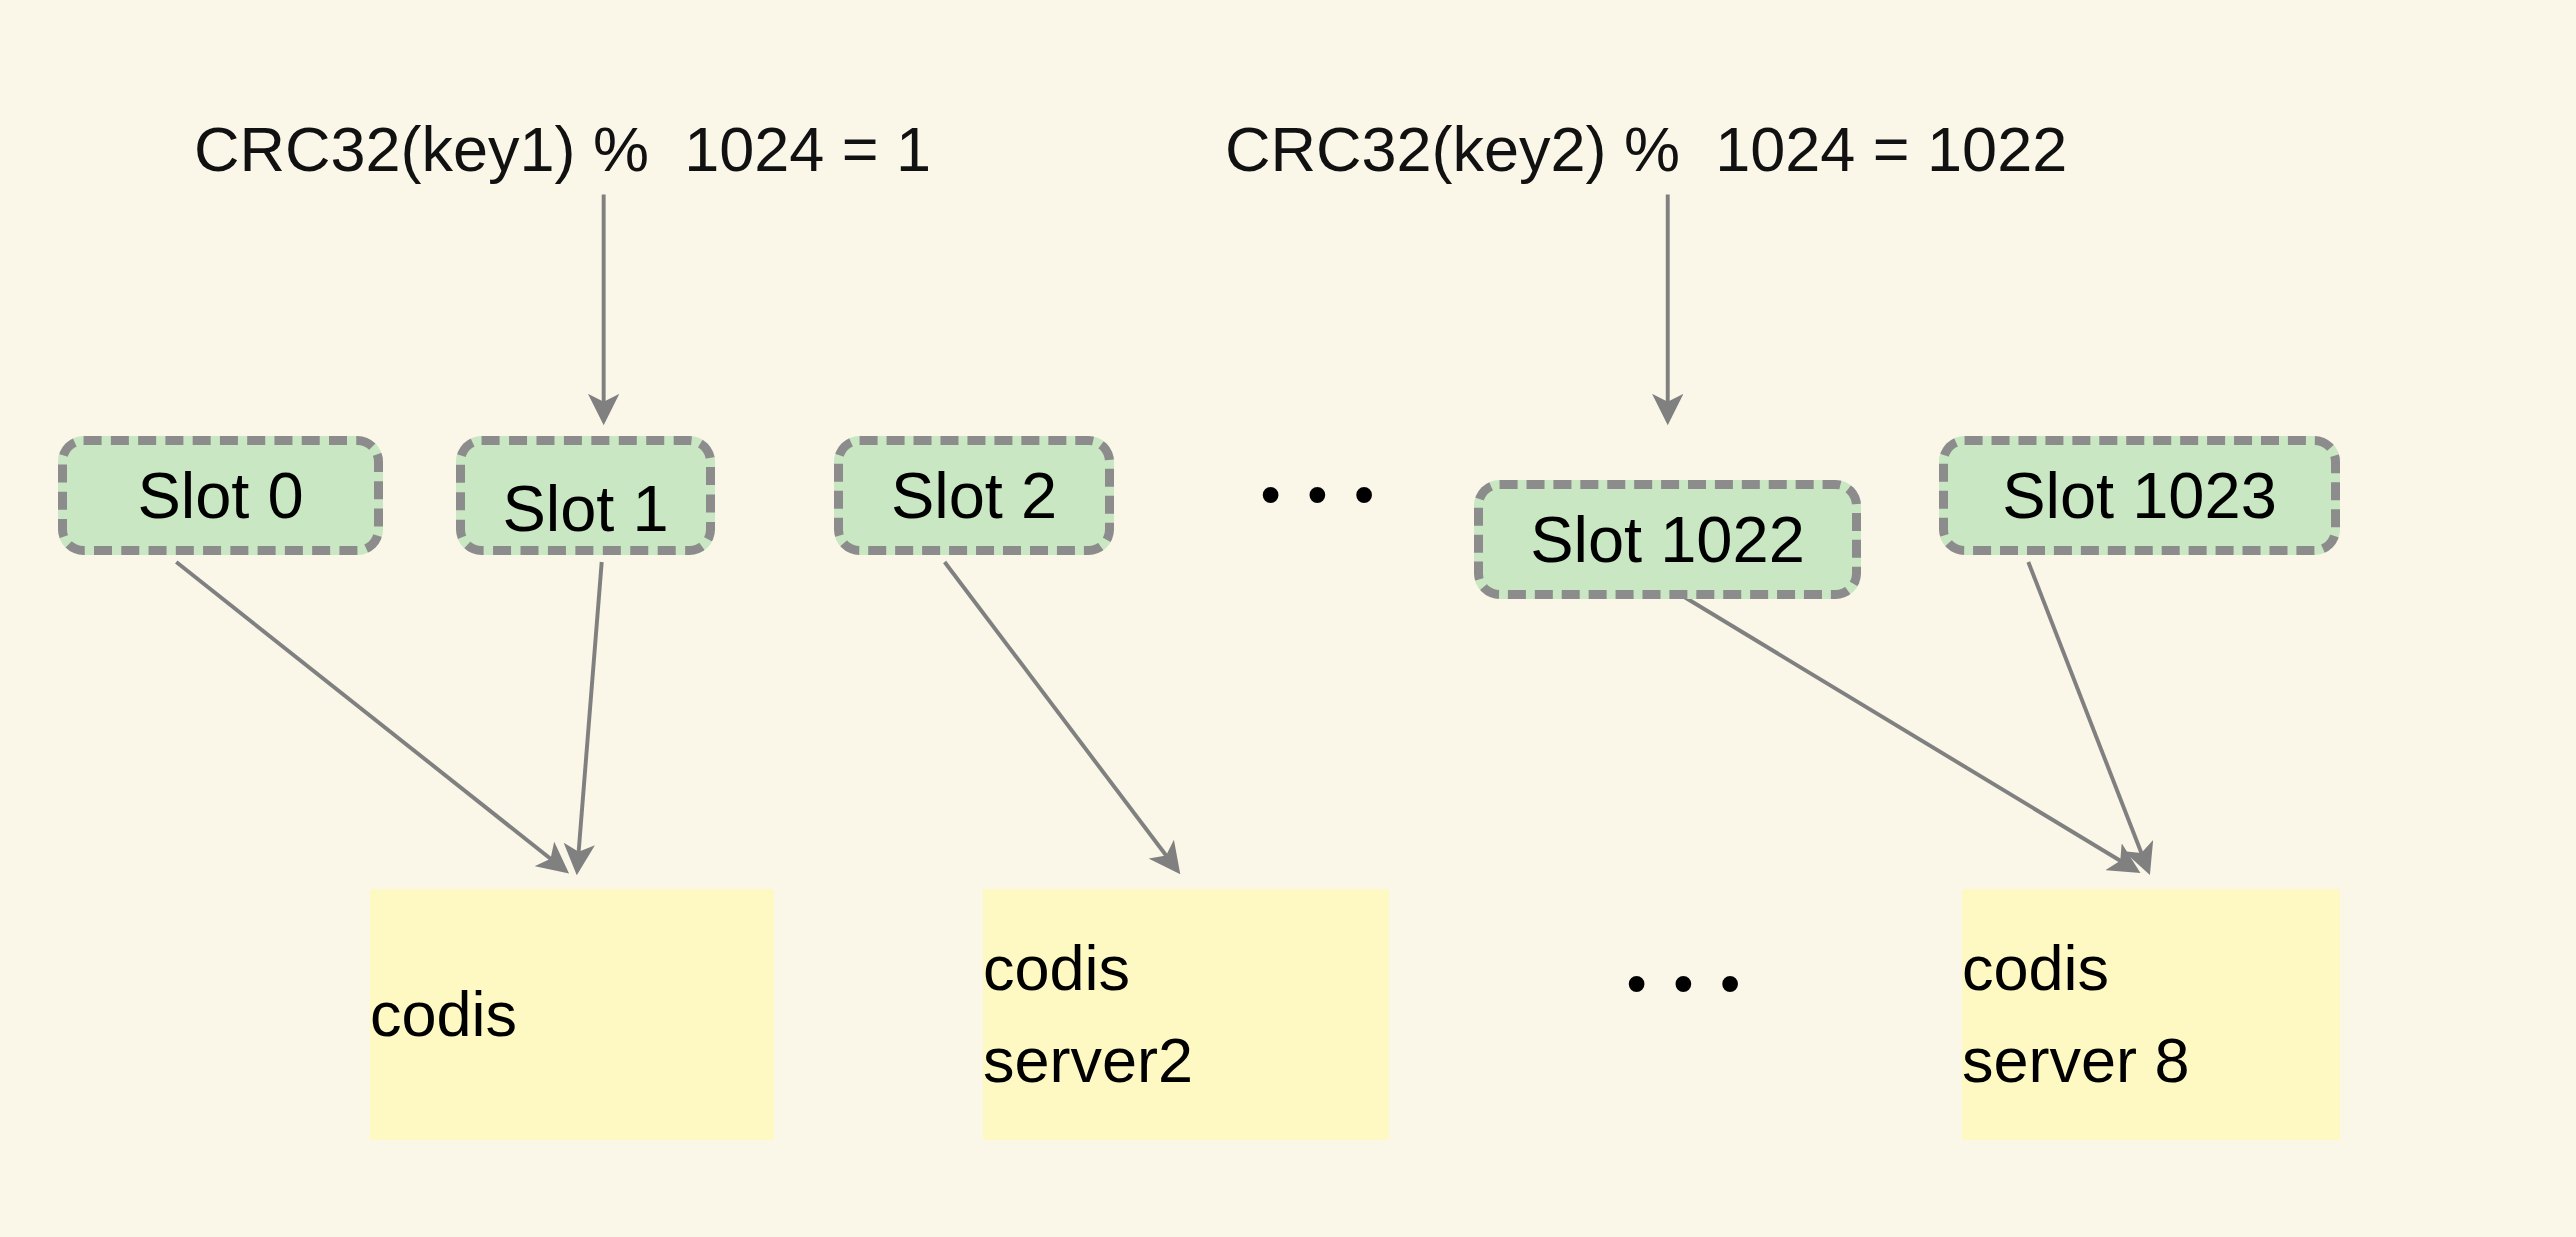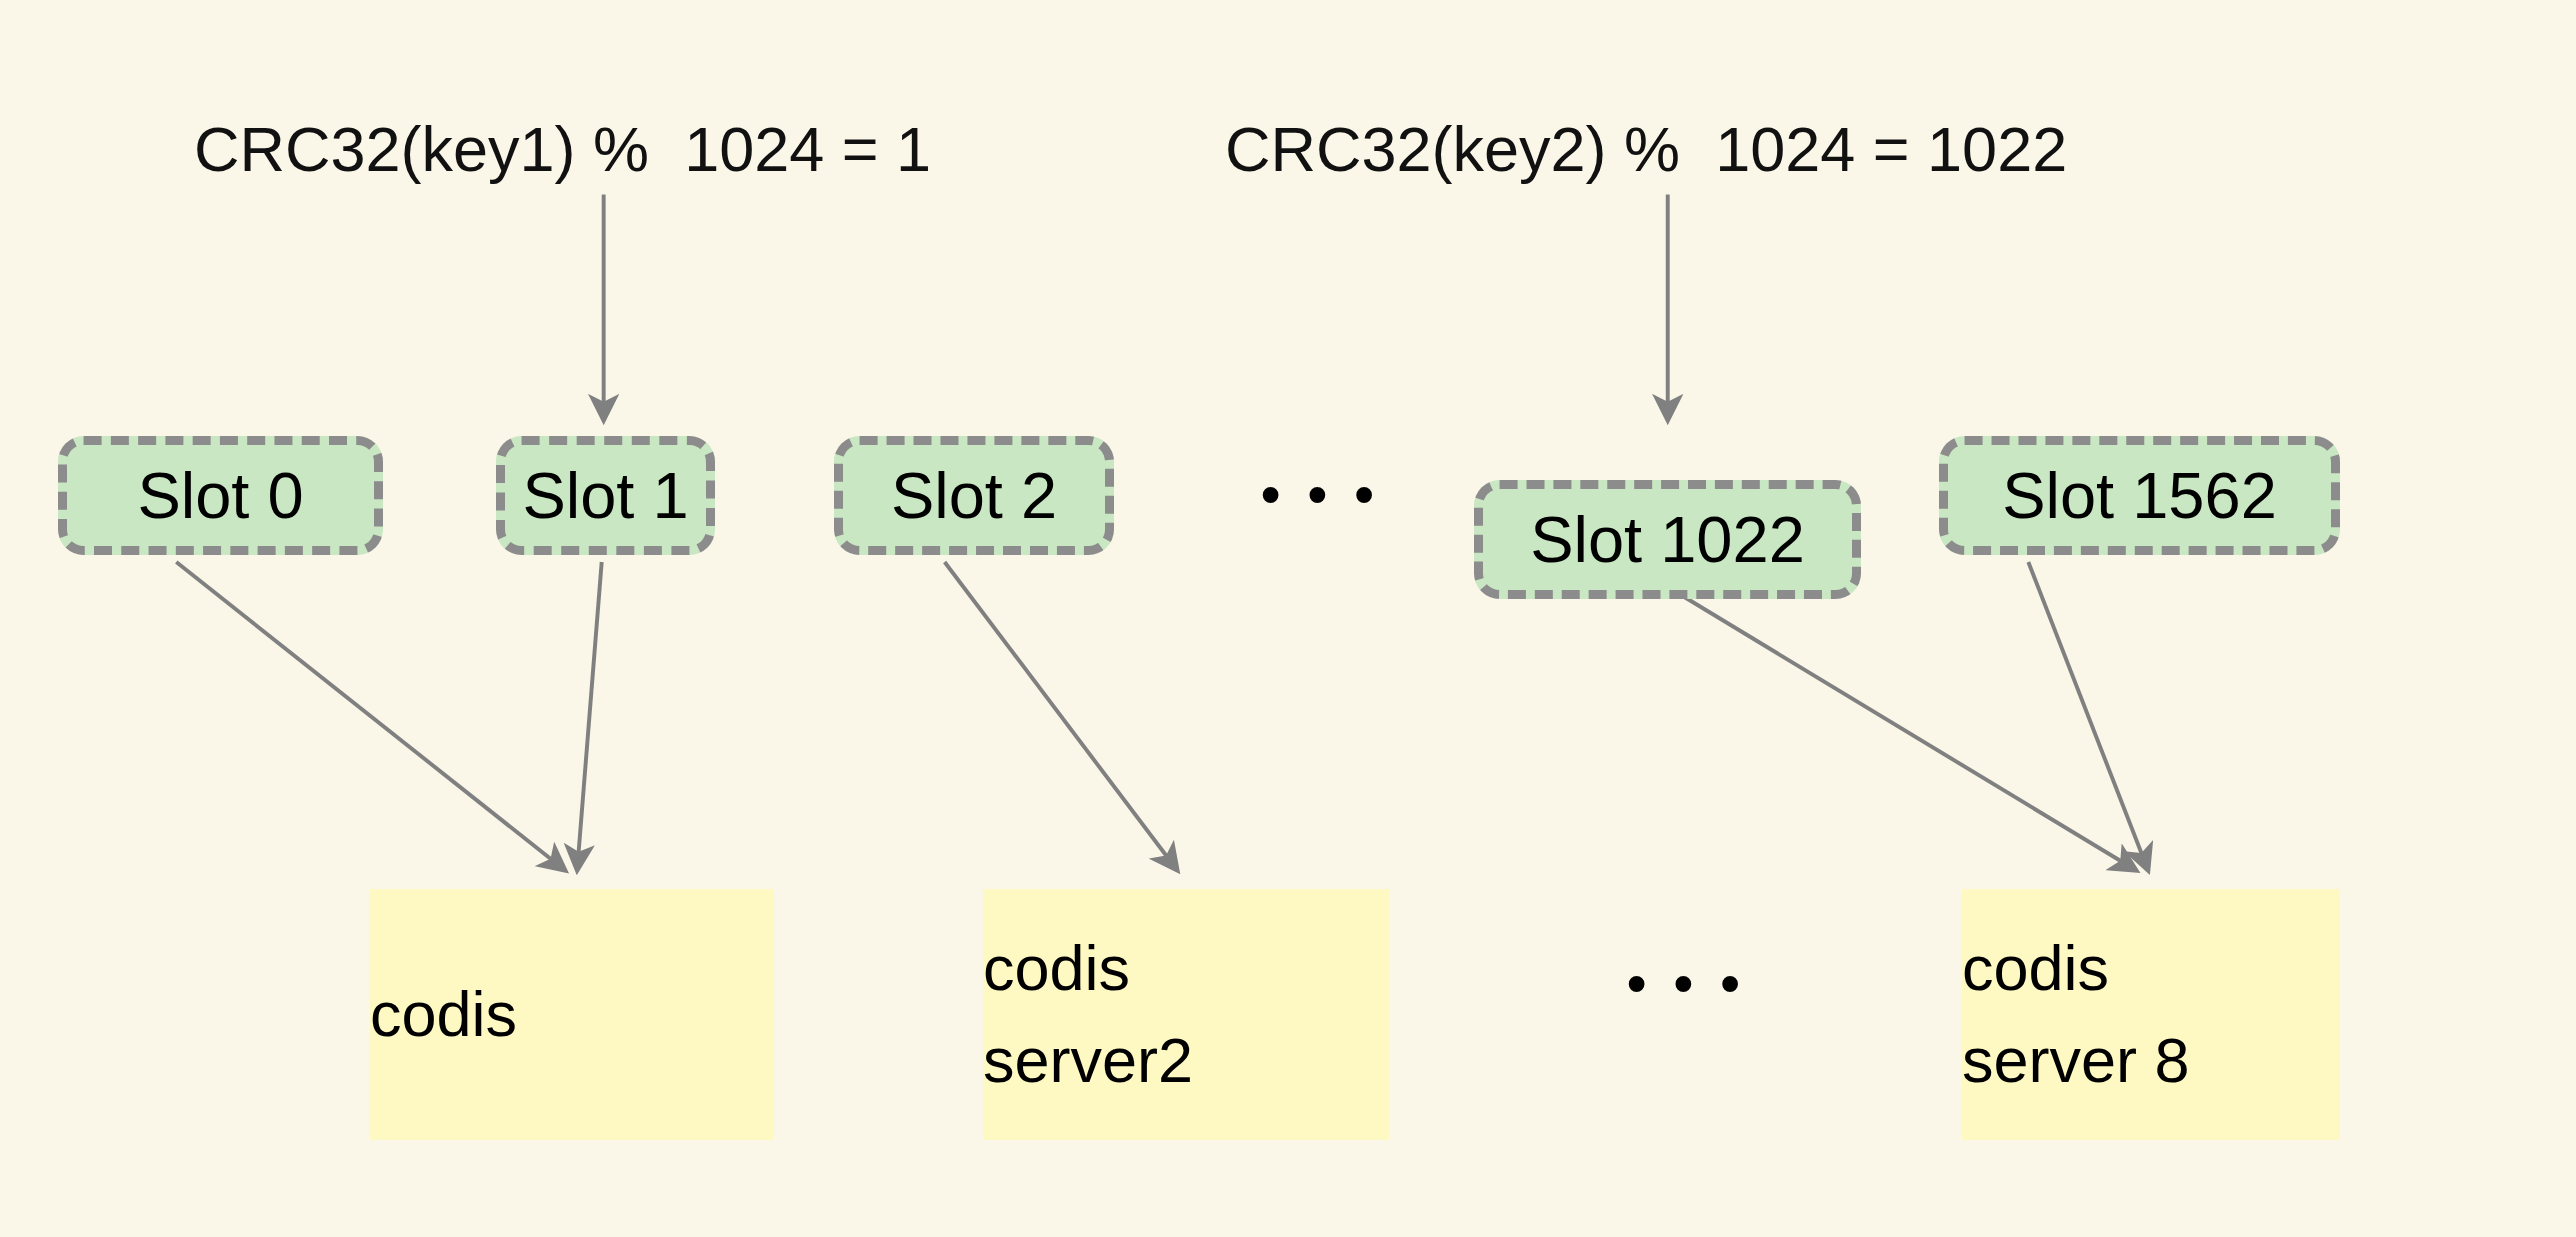--- a/index.html
+++ b/index.html
@@ -81,32 +81,32 @@
     <line x1="179" y1="572" x2="575" y2="886" stroke="#808080" stroke-width="4" marker-end="url(#ah)"></line>
     <line x1="612" y1="572" x2="587" y2="886" stroke="#808080" stroke-width="4" marker-end="url(#ah)"></line>
     <line x1="961" y1="572" x2="1198" y2="886" stroke="#808080" stroke-width="4" marker-end="url(#ah)"></line>
     <line x1="1655" y1="572" x2="2174" y2="886" stroke="#808080" stroke-width="4" marker-end="url(#ah)"></line>
     <line x1="2064" y1="572" x2="2186" y2="886" stroke="#808080" stroke-width="4" marker-end="url(#ah)"></line>
   </svg>
 
   <div class="slot" style="left:58px; width:325px;">
     <span>Slot 0</span>
   </div>
-  <div class="slot" style="left:496px; width:219px;">
+  <div class="slot" style="left:456px; width:259px;align-items:flex-end;">
     <span>Slot 1</span>
   </div>
   <div class="slot" style="left:834px; width:280px;">
     <span>Slot 2</span>
   </div>
   <div class="ellipsis" style="left:1261px; top:462px;">•••</div>
   <div class="slot" style="left:1474px; width:387px;margin-top:44px;">
     <span>Slot 1022</span>
   </div>
   <div class="slot" style="left:1939px; width:401px;">
-    <span>Slot 1562</span>
+    <span>Slot 1023</span>
   </div>
 
   <div class="server" style="left:370px; width:404px;">
     <span>codis</span>
   </div>
   <div class="server" style="left:983px; width:406px;">
     <span>codis</span>
     <span>server2</span>
   </div>
   <div class="ellipsis" style="left:1627px; top:951px;">•••</div>

